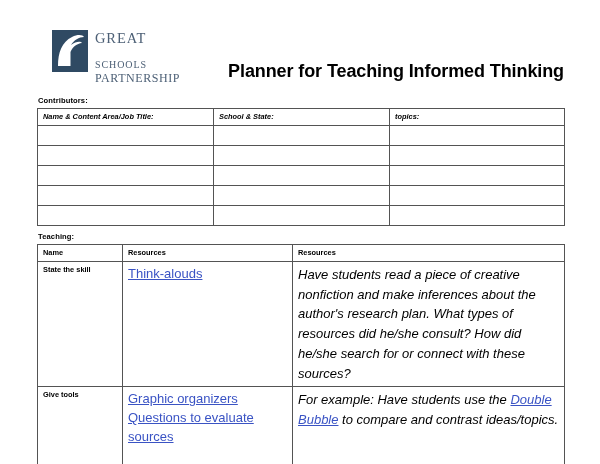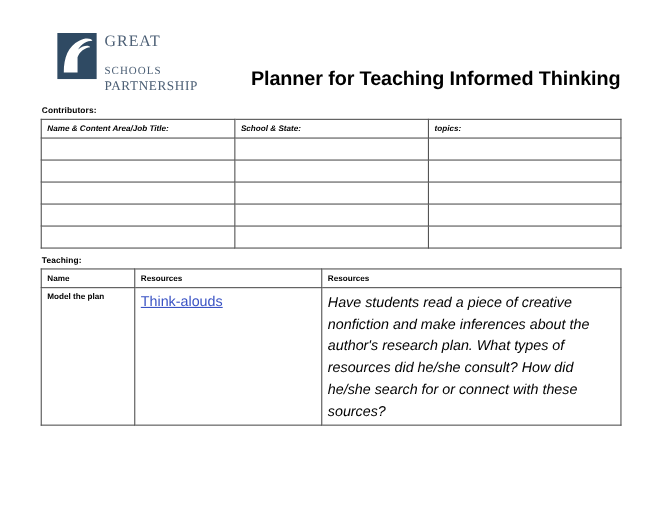--- a/index.html
+++ b/index.html
@@ -226,24 +226,34 @@
     </colgroup>
     <thead>
       <tr>
         <th>Name</th>
         <th>Resources</th>
         <th>Resources</th>
       </tr>
     </thead>
     <tbody>
       <tr>
-        <td class="stage-cell" style="height:78px">Model the plan</td>
+        <td class="stage-cell" style="height:78px">State the skill</td>
         <td>
           <a class="link" href="#">Think-alouds</a>
         </td>
         <td>
           <div class="activity-text">Have students read a piece of creative nonfiction and make inferences about the author's research plan. What types of resources did he/she consult? How did he/she search for or connect with these sources?</div>
+        </td>
+      </tr>
+      <tr>
+        <td class="stage-cell" style="height:78px">Give tools</td>
+        <td>
+          <a class="link" href="#">Graphic organizers</a>
+          <a class="link" href="#">Questions to evaluate sources</a>
+        </td>
+        <td>
+          <div class="activity-text"><span>For example: Have students use the </span><a class="inline-link" href="#">Double Bubble</a><span> to compare and contrast ideas/topics.</span></div>
         </td>
       </tr>
     </tbody>
   </table>
 
 </div>
 
 </body></html>

